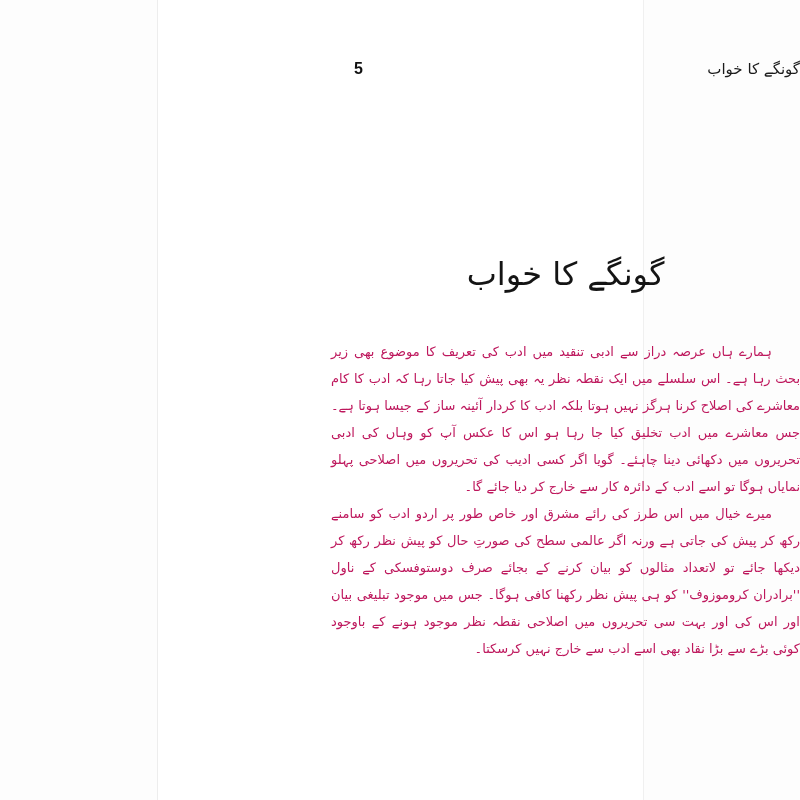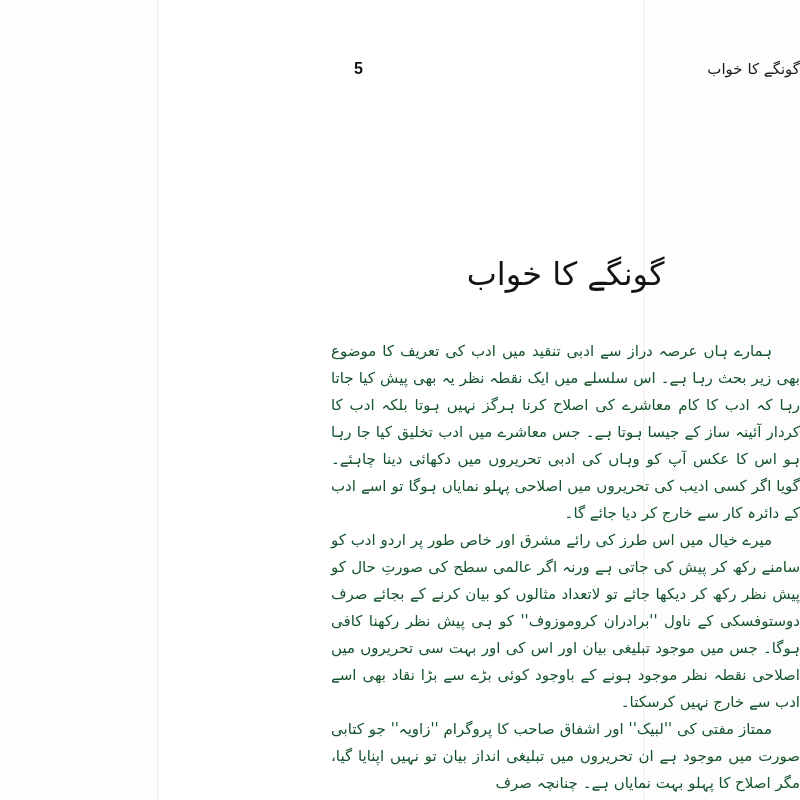--- a/index.html
+++ b/index.html
@@ -47,22 +47,22 @@
     font-size: 32px;
     font-weight: normal;
     color: #141414;
     line-height: 48px;
   }
   .body-text {
     position: absolute;
     left: 173px; top: 338px;
     width: 469px;
     direction: rtl;
-    color: #14532d;
-    font-size: 15px;
+    color: #be185d;
+    font-size: 13px;
     line-height: 27px;
   }
   .para {
     text-align: justify;
     text-indent: 28px;
   }
 </style>
 </head>
 <body>
 
@@ -72,17 +72,16 @@
     <div class="header-row">
       <span class="page-number">5</span>
       <span class="running-header">گونگے کا خواب</span>
     </div>
 
     <div class="chapter-title">گونگے کا خواب</div>
 
     <div class="body-text">
       <p class="para">ہمارے ہاں عرصہ دراز سے ادبی تنقید میں ادب کی تعریف کا موضوع بھی زیر بحث رہا ہے۔ اس سلسلے میں ایک نقطہ نظر یہ بھی پیش کیا جاتا رہا کہ ادب کا کام معاشرے کی اصلاح کرنا ہرگز نہیں ہوتا بلکہ ادب کا کردار آئینہ ساز کے جیسا ہوتا ہے۔ جس معاشرے میں ادب تخلیق کیا جا رہا ہو اس کا عکس آپ کو وہاں کی ادبی تحریروں میں دکھائی دینا چاہئے۔ گویا اگر کسی ادیب کی تحریروں میں اصلاحی پہلو نمایاں ہوگا تو اسے ادب کے دائرہ کار سے خارج کر دیا جائے گا۔</p>
       <p class="para">میرے خیال میں اس طرز کی رائے مشرق اور خاص طور پر اردو ادب کو سامنے رکھ کر پیش کی جاتی ہے ورنہ اگر عالمی سطح کی صورتِ حال کو پیش نظر رکھ کر دیکھا جائے تو لاتعداد مثالوں کو بیان کرنے کے بجائے صرف دوستوفسکی کے ناول ''برادران کروموزوف'' کو ہی پیش نظر رکھنا کافی ہوگا۔ جس میں موجود تبلیغی بیان اور اس کی اور بہت سی تحریروں میں اصلاحی نقطہ نظر موجود ہونے کے باوجود کوئی بڑے سے بڑا نقاد بھی اسے ادب سے خارج نہیں کرسکتا۔</p>
-      <p class="para">ممتاز مفتی کی ''لبیک'' اور اشفاق صاحب کا پروگرام ''زاویہ'' جو کتابی صورت میں موجود ہے ان تحریروں میں تبلیغی انداز بیان تو نہیں اپنایا گیا، مگر اصلاح کا پہلو بہت نمایاں ہے۔ چنانچہ صرف</p>
     </div>
 
   </div>
 </div>
 
 </body></html>

